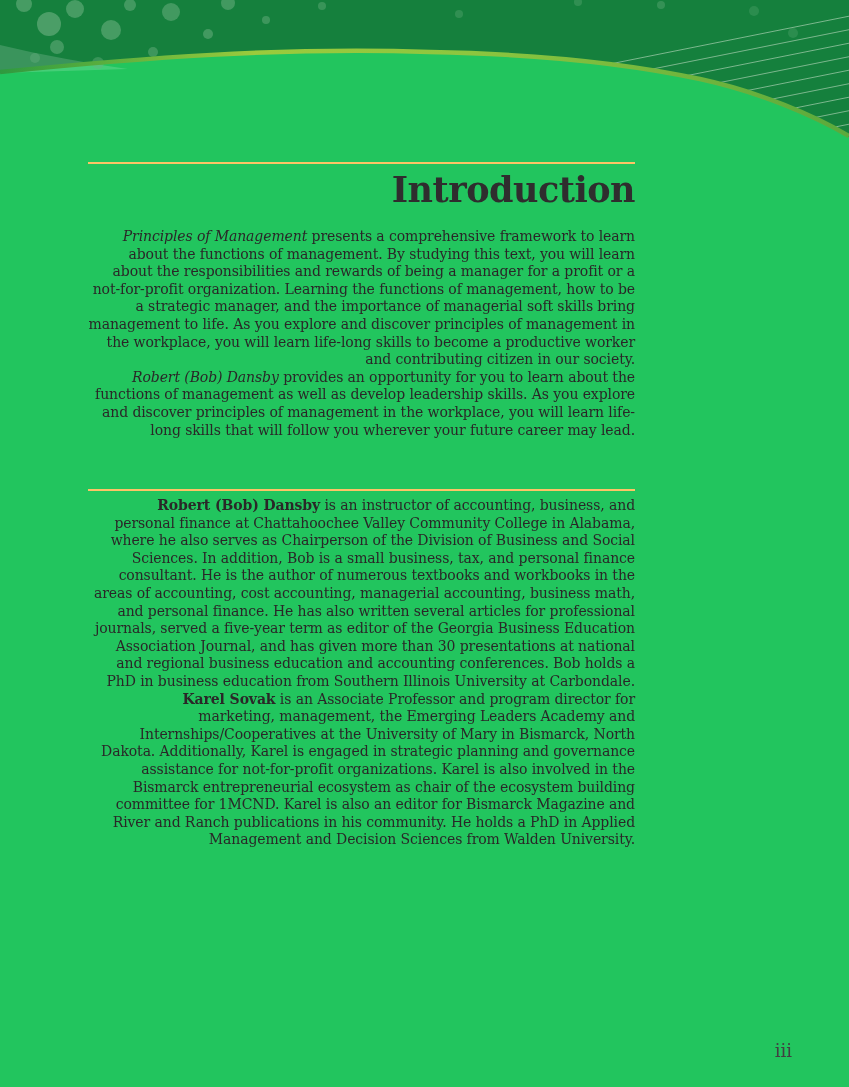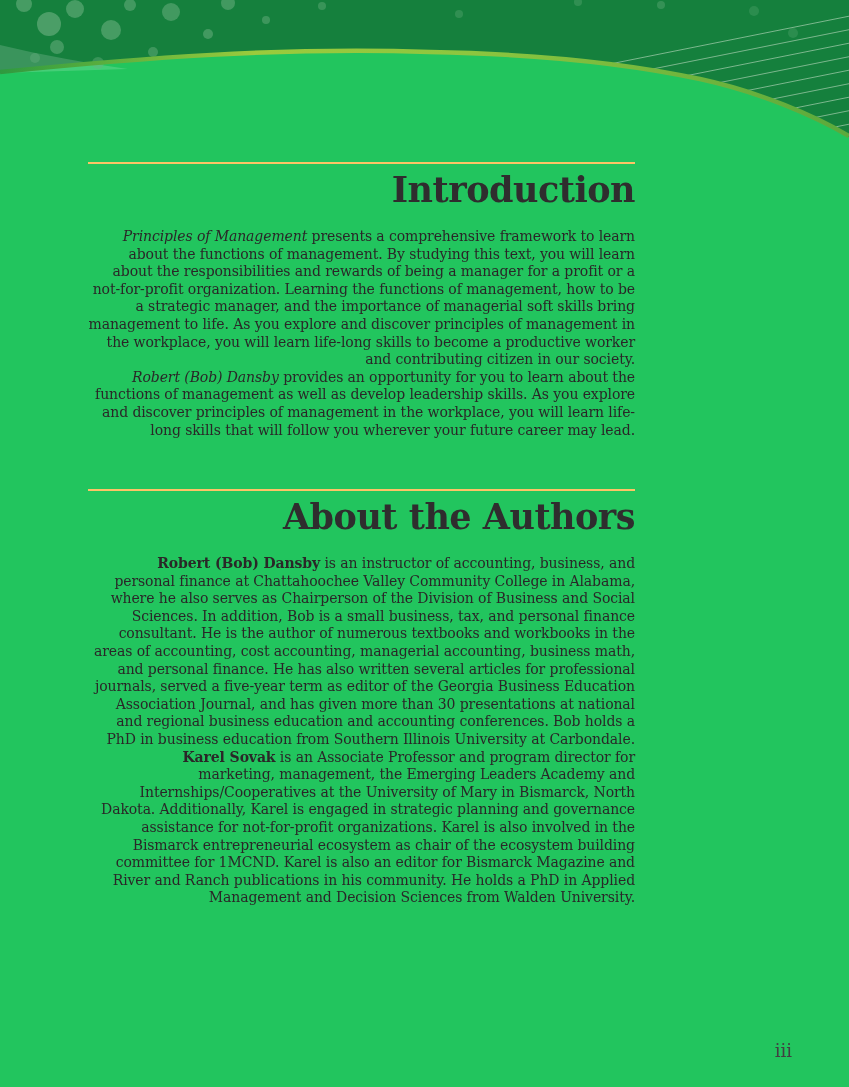--- a/index.html
+++ b/index.html
@@ -107,19 +107,18 @@
 
   <section class="content-col" id="section-introduction">
     <hr class="sec-rule">
     <h1 class="sec-heading">Introduction</h1>
     <p class="body-para"><span class="lead-italic">Principles of Management</span><span> presents a comprehensive framework to learn about the functions of management. By studying this text, you will learn about the responsibilities and rewards of being a manager for a profit or a not-for-profit organization. Learning the functions of management, how to be a strategic manager, and the importance of managerial soft skills bring management to life. As you explore and discover principles of management in the workplace, you will learn life-long skills to become a productive worker and contributing citizen in our society.</span></p>
     <p class="body-para"><span class="lead-italic">Robert (Bob) Dansby</span><span> provides an opportunity for you to learn about the functions of management as well as develop leadership skills. As you explore and discover principles of management in the workplace, you will learn life-long skills that will follow you wherever your future career may lead.</span></p>
   </section>
 
   <section class="content-col" id="section-about-authors">
     <hr class="sec-rule">
-    <h1 class="sec-heading">About the Authors</h1>
     <p class="body-para"><span class="lead-bold">Robert (Bob) Dansby</span><span> is an instructor of accounting, business, and personal finance at Chattahoochee Valley Community College in Alabama, where he also serves as Chairperson of the Division of Business and Social Sciences. In addition, Bob is a small business, tax, and personal finance consultant. He is the author of numerous textbooks and workbooks in the areas of accounting, cost accounting, managerial accounting, business math, and personal finance. He has also written several articles for professional journals, served a five-year term as editor of the Georgia Business Education Association Journal, and has given more than 30 presentations at national and regional business education and accounting conferences. Bob holds a PhD in business education from Southern Illinois University at Carbondale.</span></p>
     <p class="body-para"><span class="lead-bold">Karel Sovak</span><span> is an Associate Professor and program director for marketing, management, the Emerging Leaders Academy and Internships/Cooperatives at the University of Mary in Bismarck, North Dakota. Additionally, Karel is engaged in strategic planning and governance assistance for not-for-profit organizations. Karel is also involved in the Bismarck entrepreneurial ecosystem as chair of the ecosystem building committee for 1MCND. Karel is also an editor for Bismarck Magazine and River and Ranch publications in his community. He holds a PhD in Applied Management and Decision Sciences from Walden University.</span></p>
   </section>
 
   <div class="page-number">iii</div>
 </div>
 
 </body></html>

